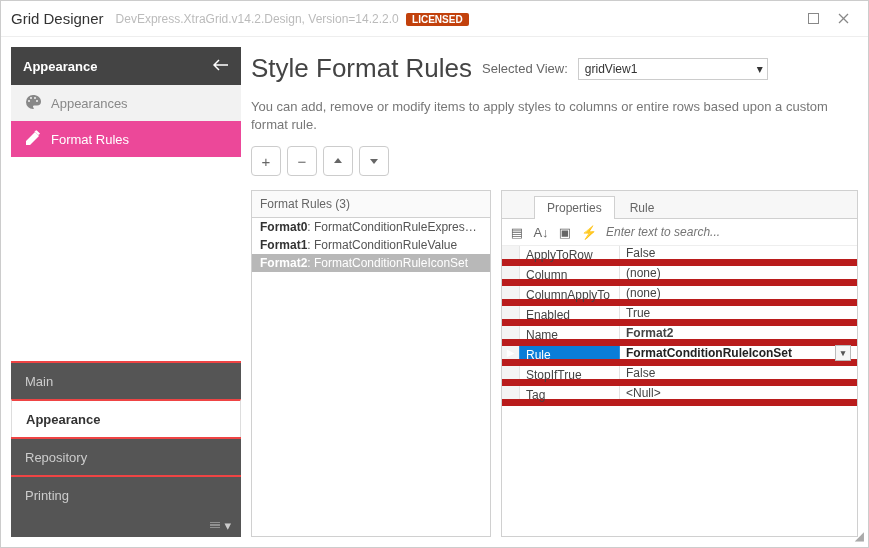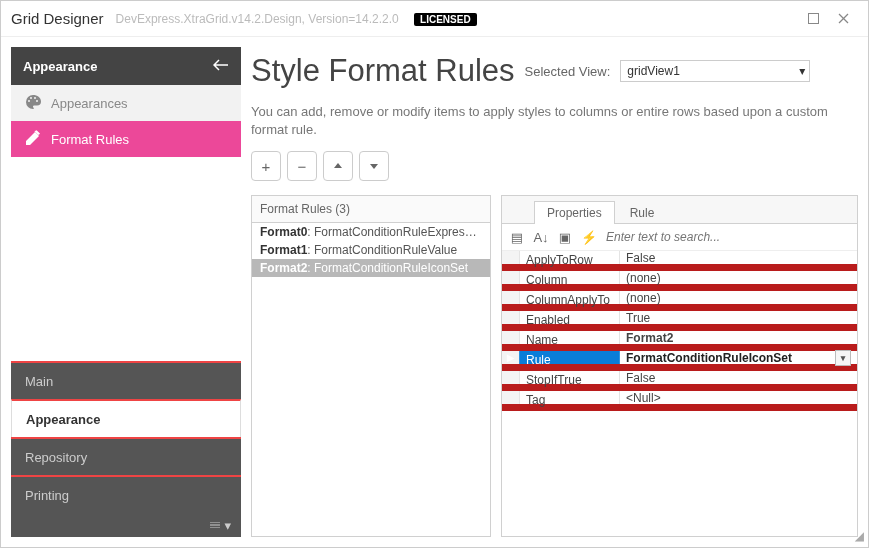--- a/index.html
+++ b/index.html
@@ -30,27 +30,27 @@
     font-size: 15px;
     color: #333;
     margin-right: 12px;
   }
   .titlebar .subtitle {
     font-size: 12px;
     color: #bbb;
     flex: 1;
   }
   .titlebar .licensed {
-    background: #000000;
+    background: #c2410c;
     color: #fff;
     font-size: 10px;
     font-weight: bold;
     padding: 1px 6px;
     border-radius: 2px;
-    margin-left: 12px;
+    margin-left: 4px;
   }
   .titlebar .winbtn {
     width: 30px;
     height: 30px;
     display: inline-flex;
     align-items: center;
     justify-content: center;
     color: #888;
     cursor: pointer;
   }
@@ -132,21 +132,21 @@
     color: #ccc;
   }
   
   .main {
     flex: 1;
     display: flex;
     flex-direction: column;
     min-width: 0;
   }
   .main h1 {
-    font-size: 31px;
+    font-size: 26px;
     font-weight: 300;
     color: #444;
     margin: 6px 0 6px 0;
     display: inline-block;
   }
   .headrow {
     display: flex;
     align-items: center;
     gap: 10px;
   }

